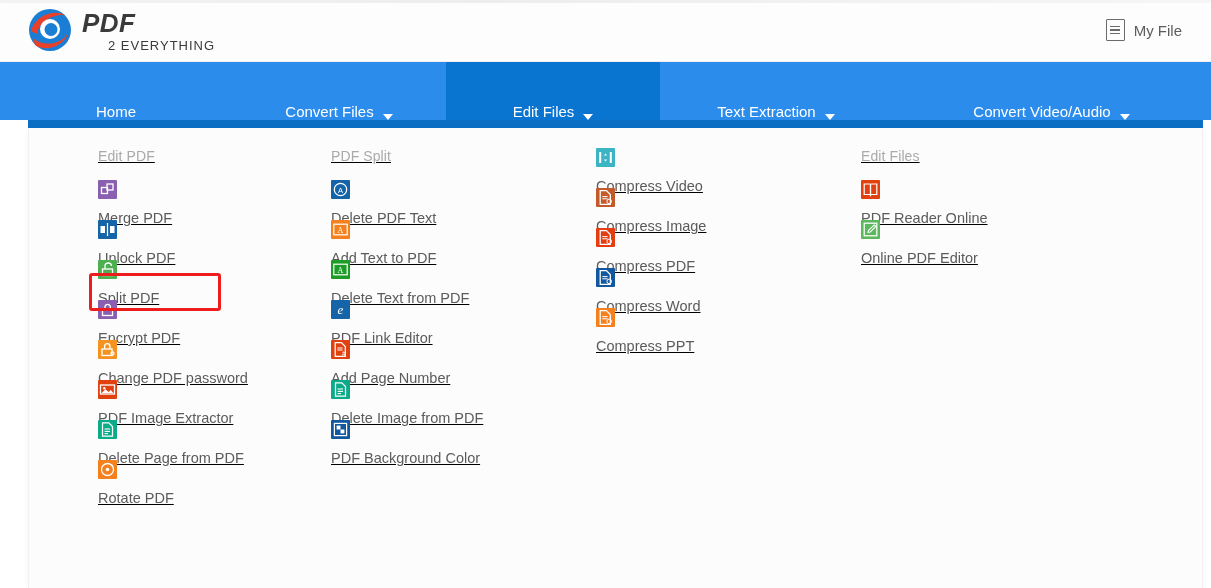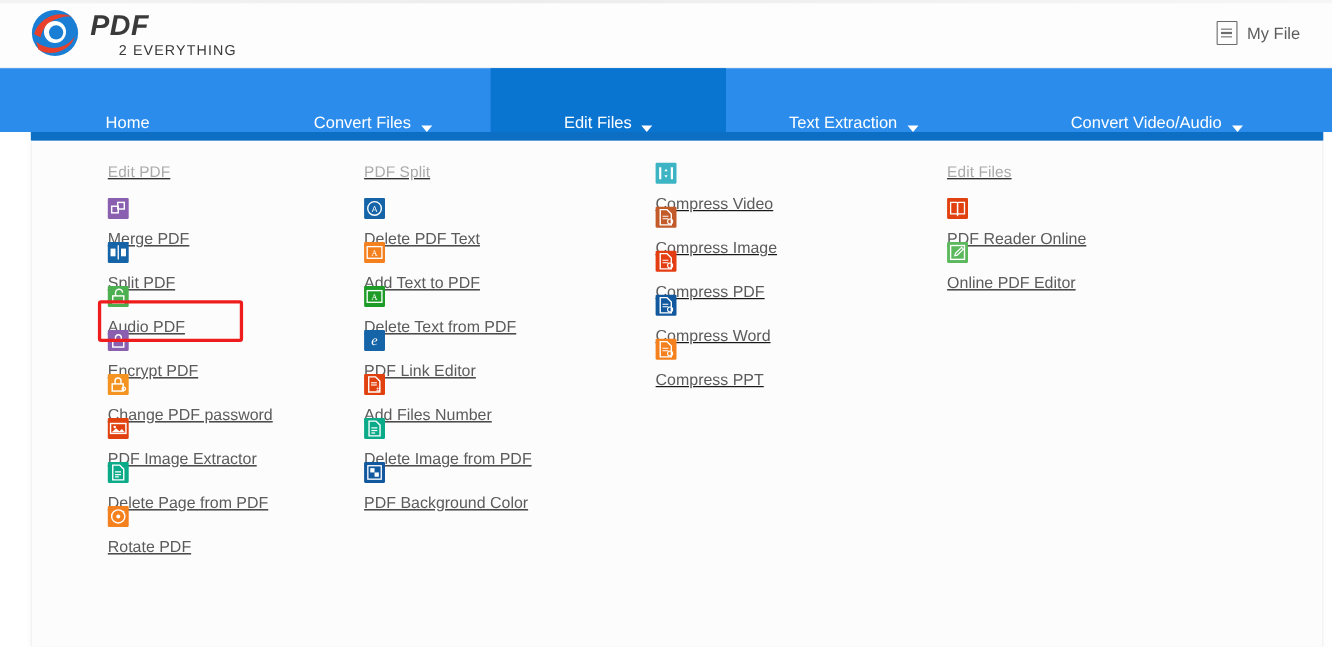--- a/index.html
+++ b/index.html
@@ -293,30 +293,30 @@
             <span class="menu-label">Merge PDF</span>
           </div>
           <div class="menu-item">
             <span class="tile" style="background: rgb(22, 100, 168);">
               <svg width="19" height="19" viewBox="0 0 19 19">
                 <rect x="2.5" y="6" width="4.5" height="7" fill="white"></rect>
                 <rect x="12" y="6" width="4.5" height="7" fill="white"></rect>
                 <line x1="9.5" y1="3" x2="9.5" y2="16" stroke="white" stroke-width="1.2"></line>
               </svg>
             </span>
-            <span class="menu-label">Split PDF</span>
+            <span class="menu-label">Unlock PDF</span>
           </div>
           <div class="menu-item">
             <span class="tile" style="background: rgb(76, 175, 80);">
               <svg width="19" height="19" viewBox="0 0 19 19">
                 <rect x="4.5" y="9" width="10" height="6.5" fill="none" stroke="white" stroke-width="1.3"></rect>
                 <path d="M7 9 V6.5 A3 3 0 0 1 13.5 6" fill="none" stroke="white" stroke-width="1.3"></path>
               </svg>
             </span>
-            <span class="menu-label">Audio PDF</span>
+            <span class="menu-label">Split PDF</span>
           </div>
           <div class="menu-item">
             <span class="tile" style="background: rgb(138, 95, 176);">
               <svg width="19" height="19" viewBox="0 0 19 19">
                 <rect x="4.5" y="9" width="10" height="6.5" fill="none" stroke="white" stroke-width="1.3"></rect>
                 <path d="M7 9 V6.5 A2.7 2.7 0 0 1 12.3 6.5 V9" fill="none" stroke="white" stroke-width="1.3"></path>
               </svg>
             </span>
             <span class="menu-label">Encrypt PDF</span>
           </div>
@@ -401,21 +401,21 @@
           </div>
           <div class="menu-item">
             <span class="tile" style="background: rgb(224, 65, 15);">
               <svg width="19" height="19" viewBox="0 0 19 19">
                 <path d="M4.2 2.6 h6.2 l3.9 3.9 v9.9 h-10.1 z" fill="none" stroke="white" stroke-width="1.25"></path>
                 <line x1="6.3" y1="8" x2="11.6" y2="8" stroke="white" stroke-width="1"></line>
                 <line x1="6.3" y1="10" x2="11.6" y2="10" stroke="white" stroke-width="1"></line>
                 <text x="13" y="16" font-size="7" fill="white" text-anchor="middle" font-family="Liberation Sans, sans-serif">#</text>
               </svg>
             </span>
-            <span class="menu-label">Add Files Number</span>
+            <span class="menu-label">Add Page Number</span>
           </div>
           <div class="menu-item">
             <span class="tile" style="background: rgb(11, 171, 138);">
               <svg width="19" height="19" viewBox="0 0 19 19">
                 <path d="M4.5 2.8 h6.3 l3.7 3.7 v9.7 h-10 z" fill="none" stroke="white" stroke-width="1.25"></path>
                 <line x1="6.6" y1="9" x2="12" y2="9" stroke="white" stroke-width="1.1"></line>
                 <line x1="6.6" y1="11.4" x2="12" y2="11.4" stroke="white" stroke-width="1.1"></line>
                 <line x1="6.6" y1="13.6" x2="10" y2="13.6" stroke="white" stroke-width="1.1"></line>
               </svg>
             </span>

